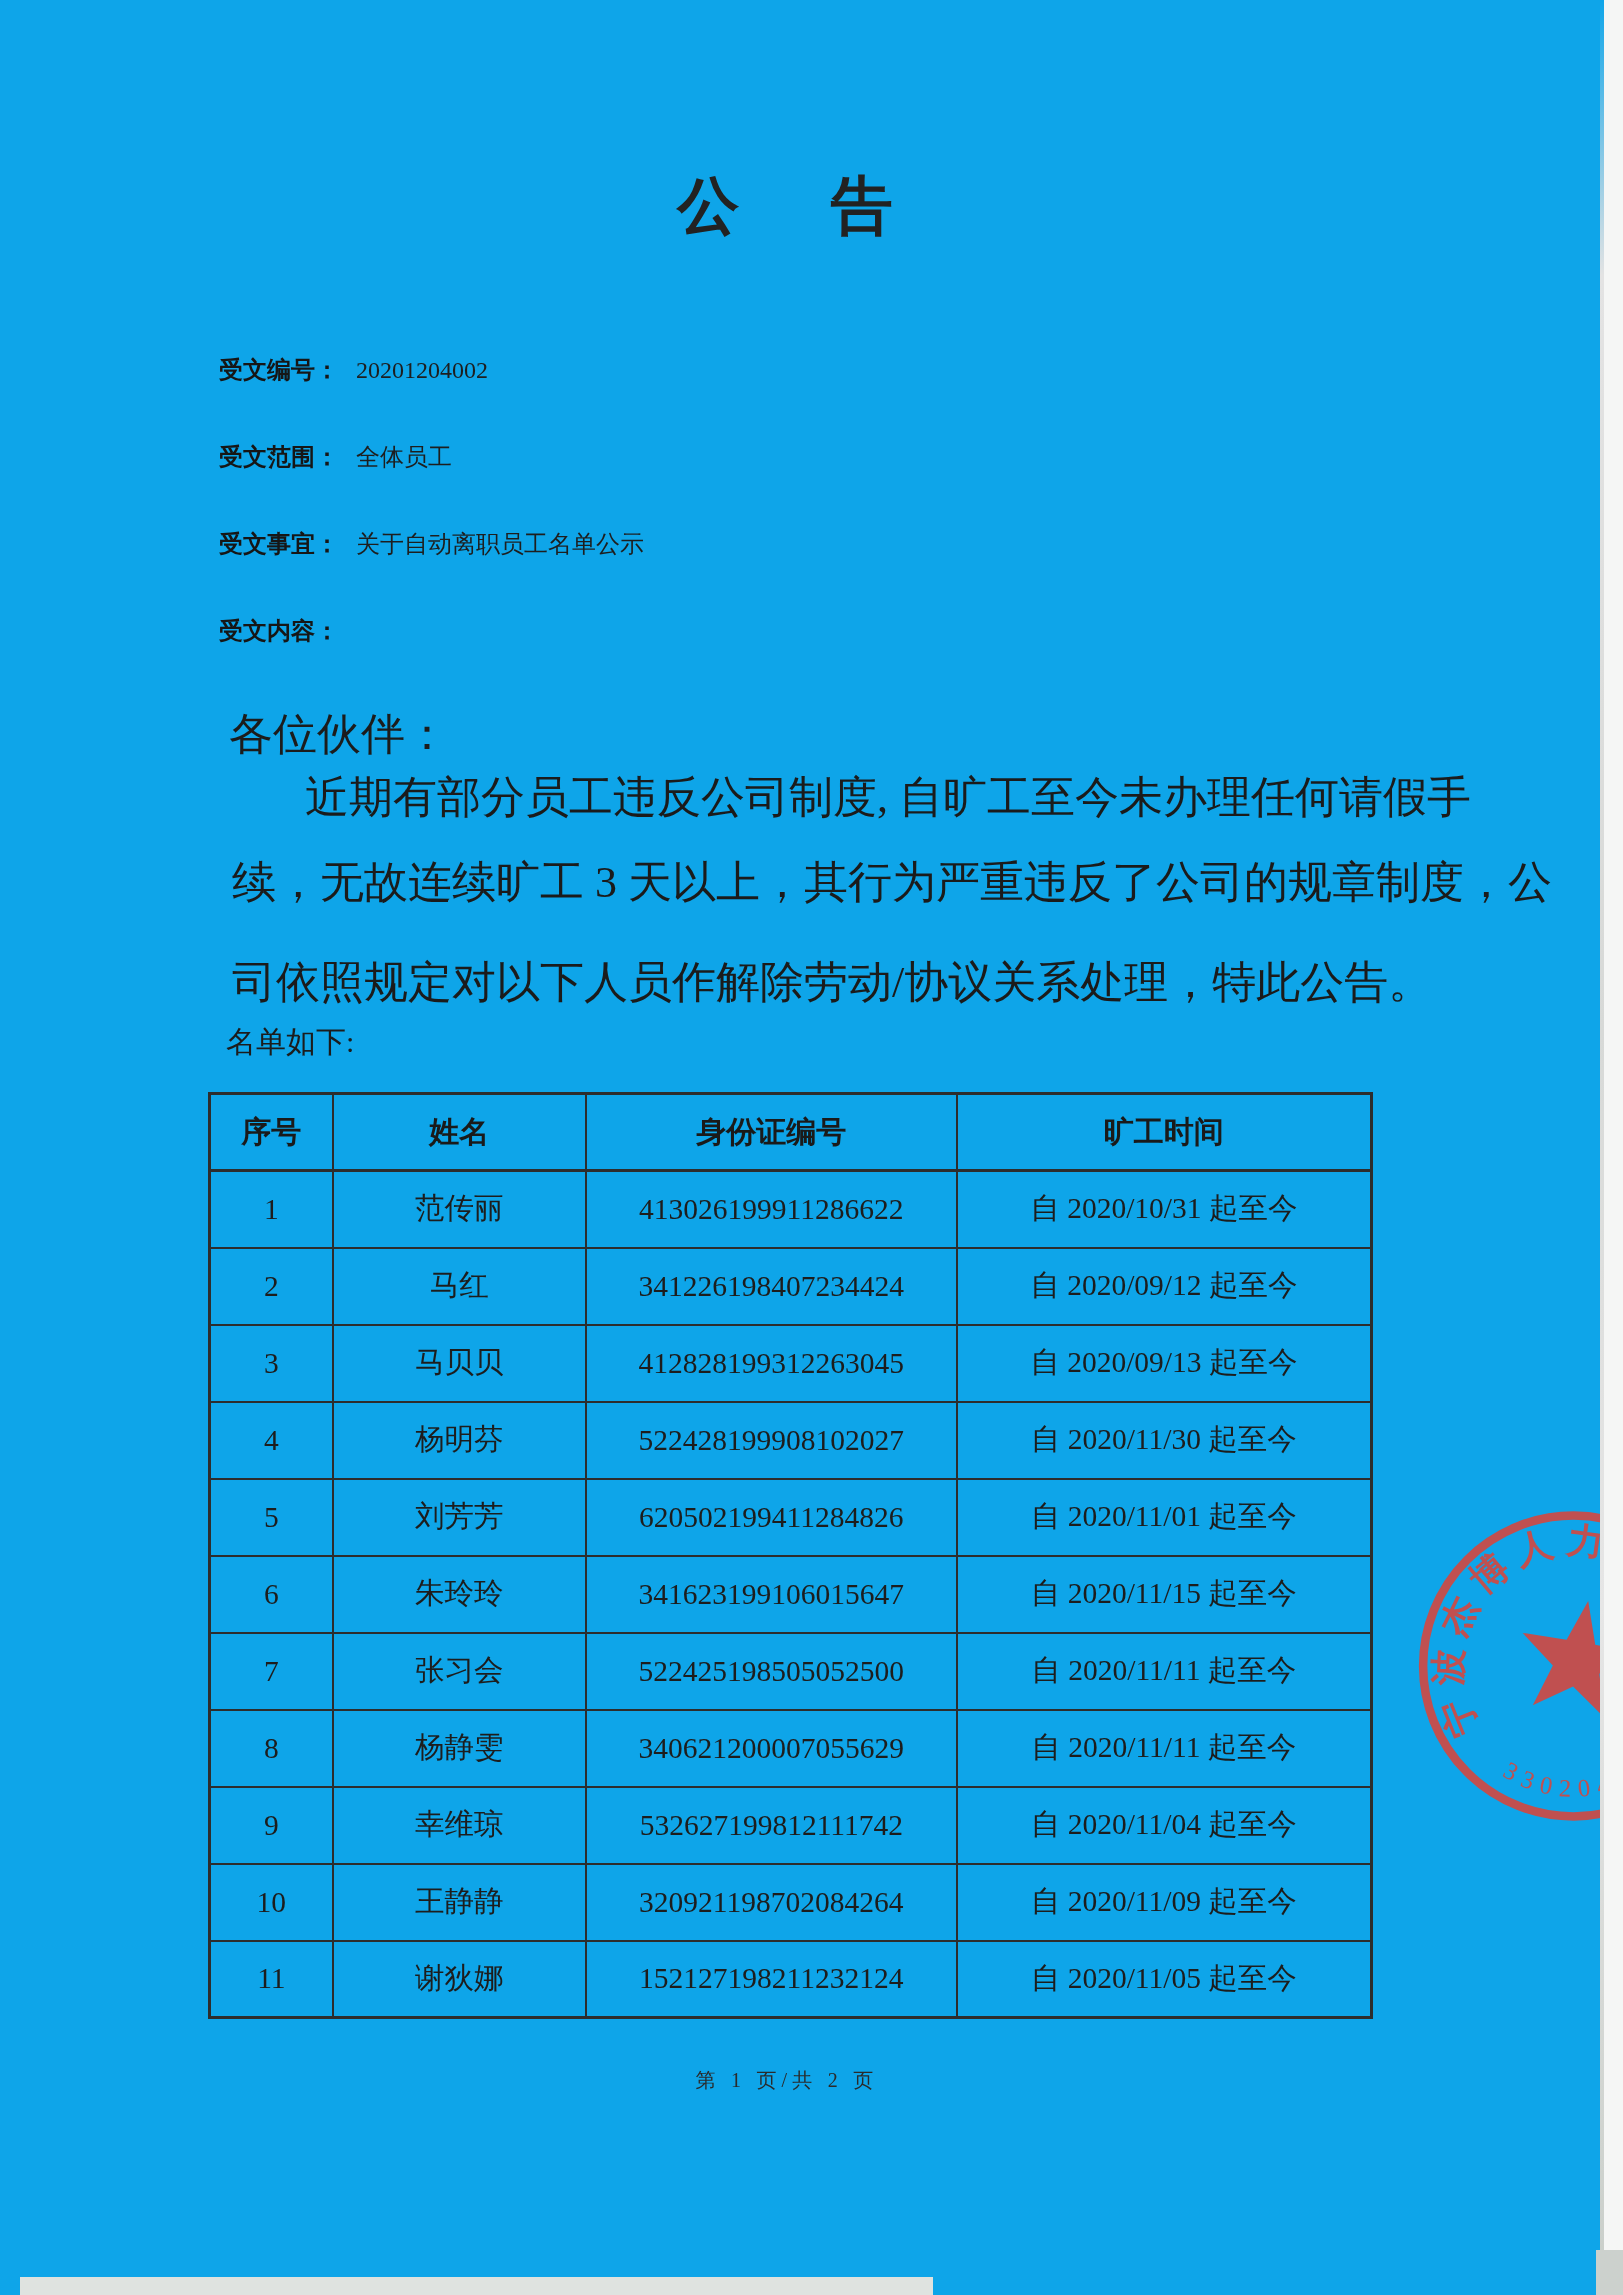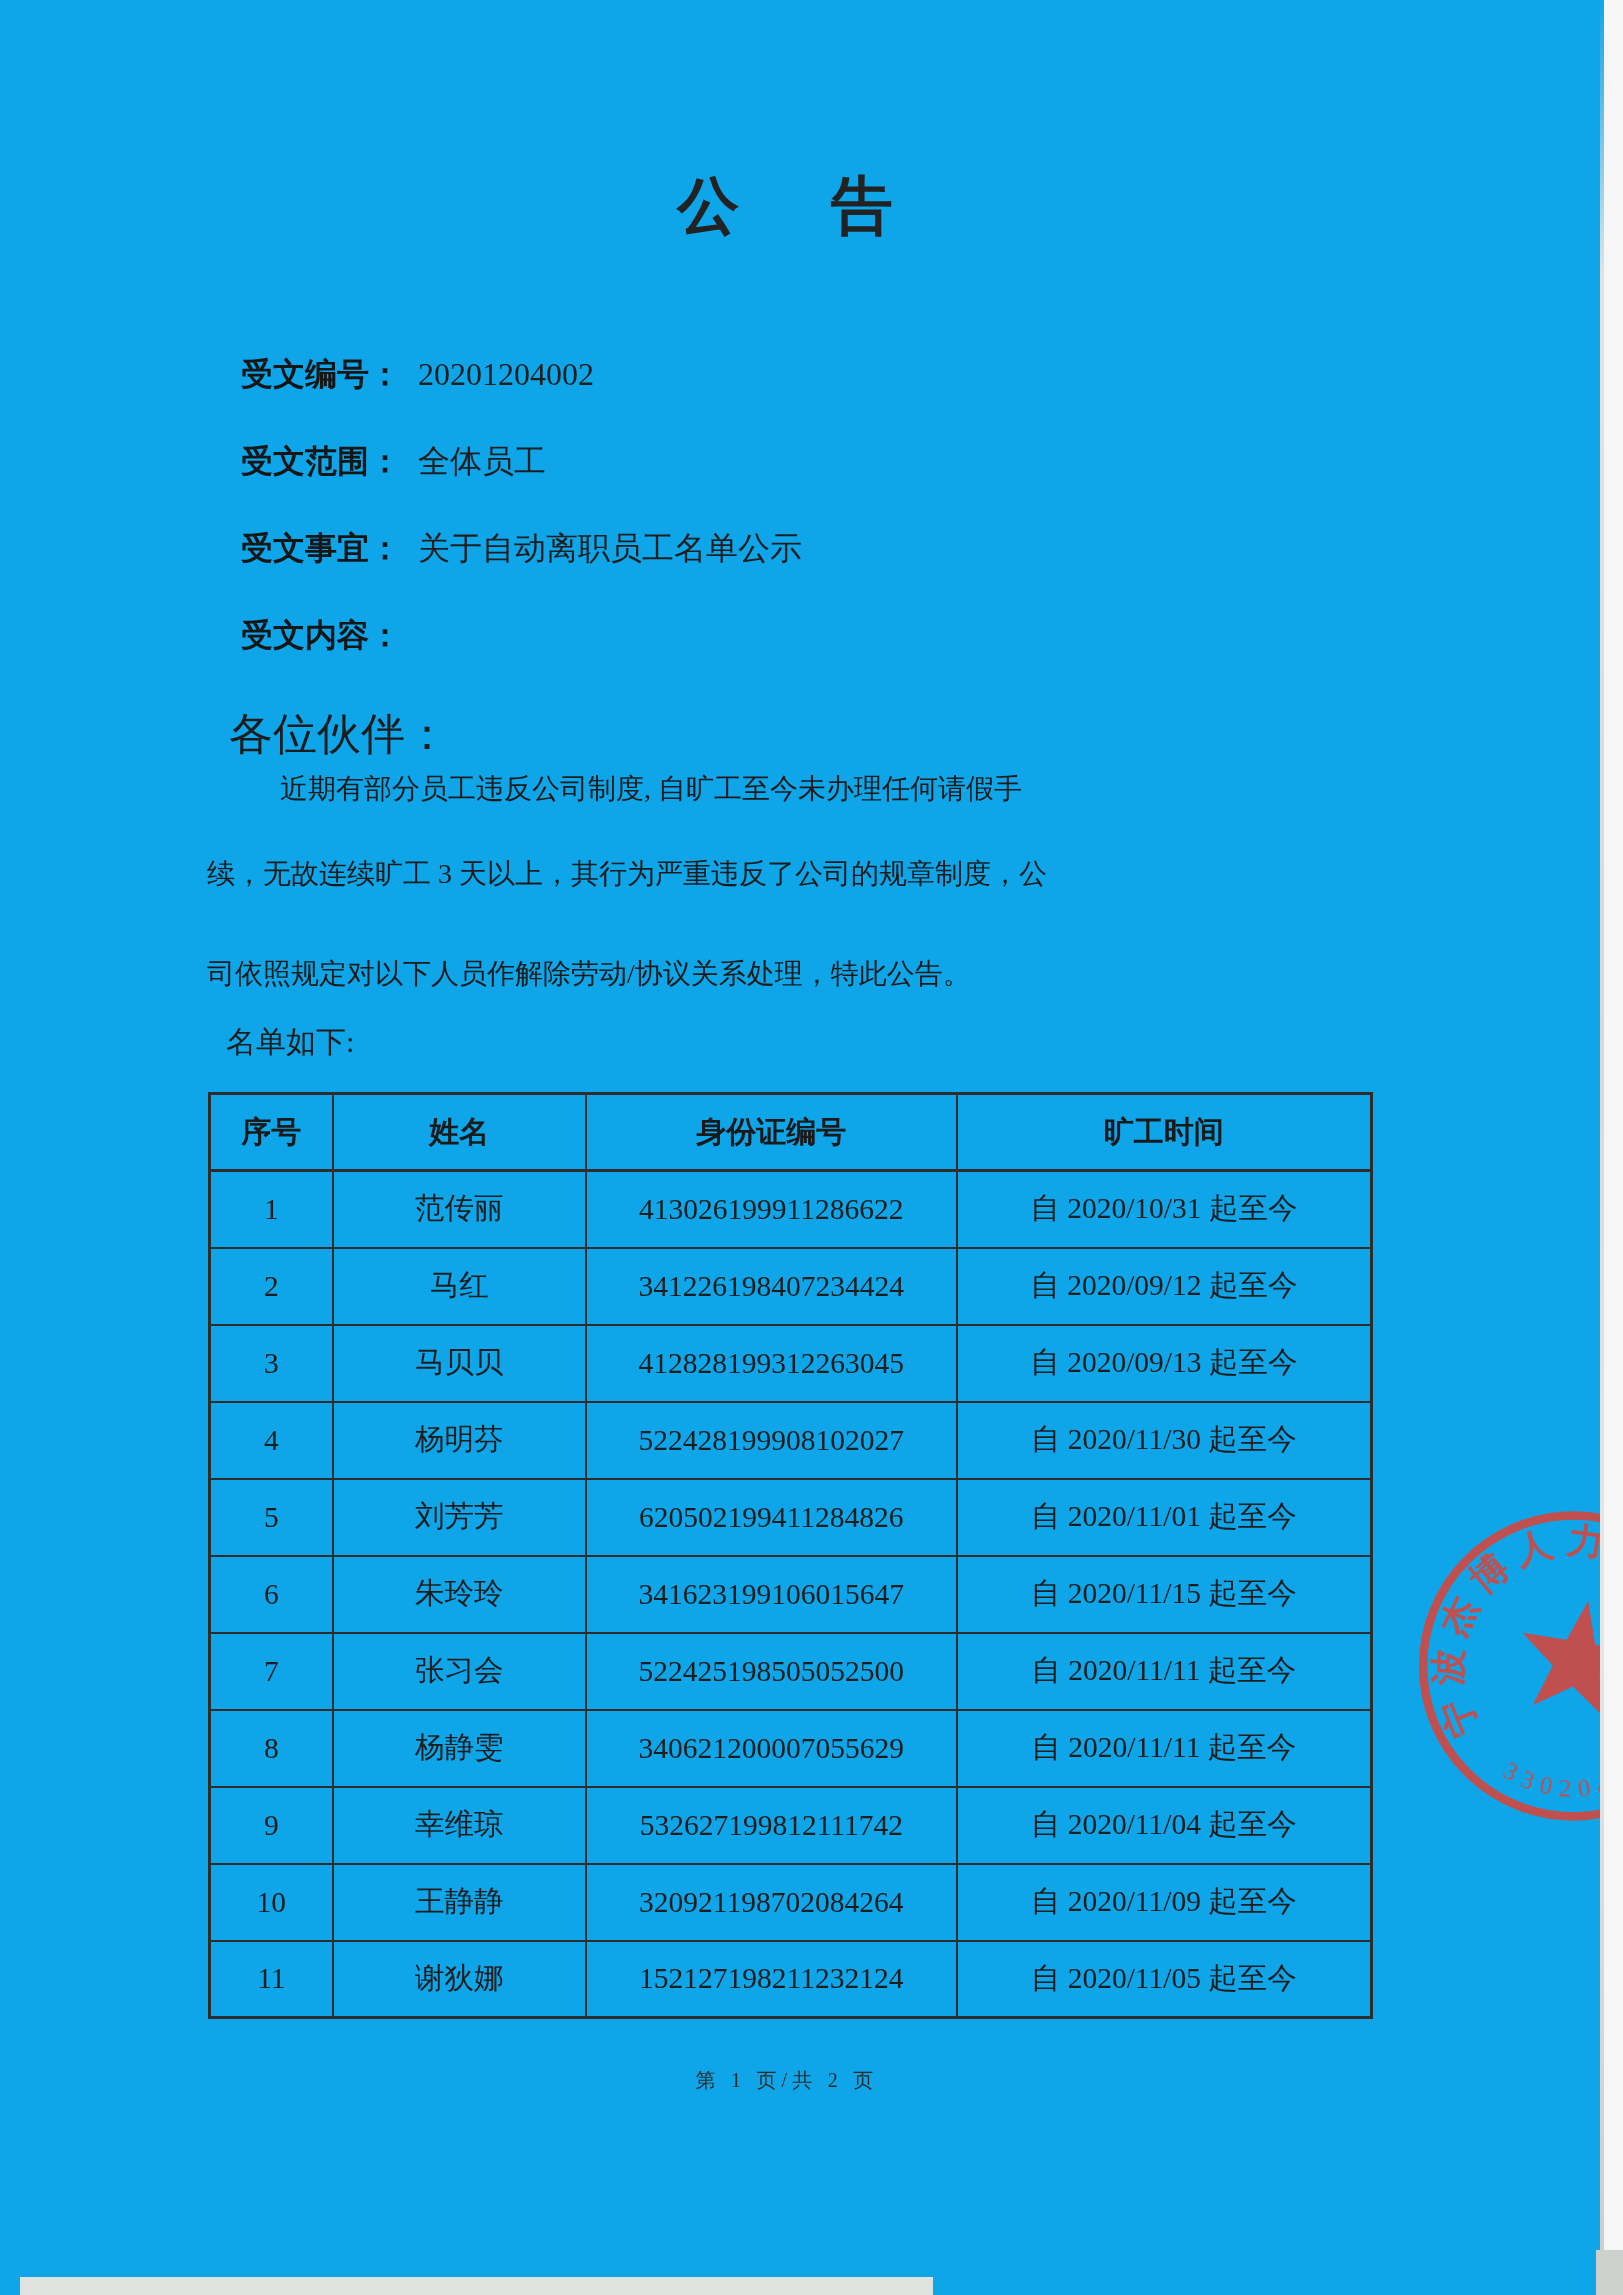--- a/index.html
+++ b/index.html
@@ -5,27 +5,27 @@
   html,body{margin:0;padding:0;background:#ffffff;}
   .page{
     position:relative;width:1623px;height:2295px;background:#0ea5e9;
     overflow:hidden;color:#1c1c1c;
     font-family:"Liberation Serif","DejaVu Serif",serif;
   }
   .doc-title{
     position:absolute;top:164px;left:0;width:1608px;text-align:center;
     font-size:62px;font-weight:700;letter-spacing:38px;color:#222;
   }
-  .meta-line{position:absolute;left:241px;font-size:32px;line-height:1.1;white-space:nowrap;}
+  .meta-line{position:absolute;left:219px;font-size:24px;line-height:1.1;white-space:nowrap;}
   .meta-label{font-weight:700;color:#161616;}
   .meta-value{font-weight:400;margin-left:17px;color:#1e1e1e;}
   .m0{top:357px;} .m1{top:444px;} .m2{top:531px;} .m3{top:618px;}
   .salutation{position:absolute;left:229px;top:705px;font-size:44px;font-weight:400;}
   .body-line{
-    position:absolute;left:207px;width:1155px;font-size:28px;line-height:1.1;
+    position:absolute;left:232px;width:1155px;font-size:44px;line-height:1.1;
     white-space:nowrap;color:#1b1b1b;
   }
   .b0{top:774px;padding-left:73px;} .b1{top:859px;} .b2{top:943px;margin-top:16px;}
   .list-intro{position:absolute;left:226px;top:1022px;font-size:30px;text-align:center;}
   table.roster{
     position:absolute;left:208px;top:1072px;width:1165px;
     border-collapse:collapse;table-layout:fixed;
     border:3.3px solid #2d2d2d;
     margin-top:20px;
   }

